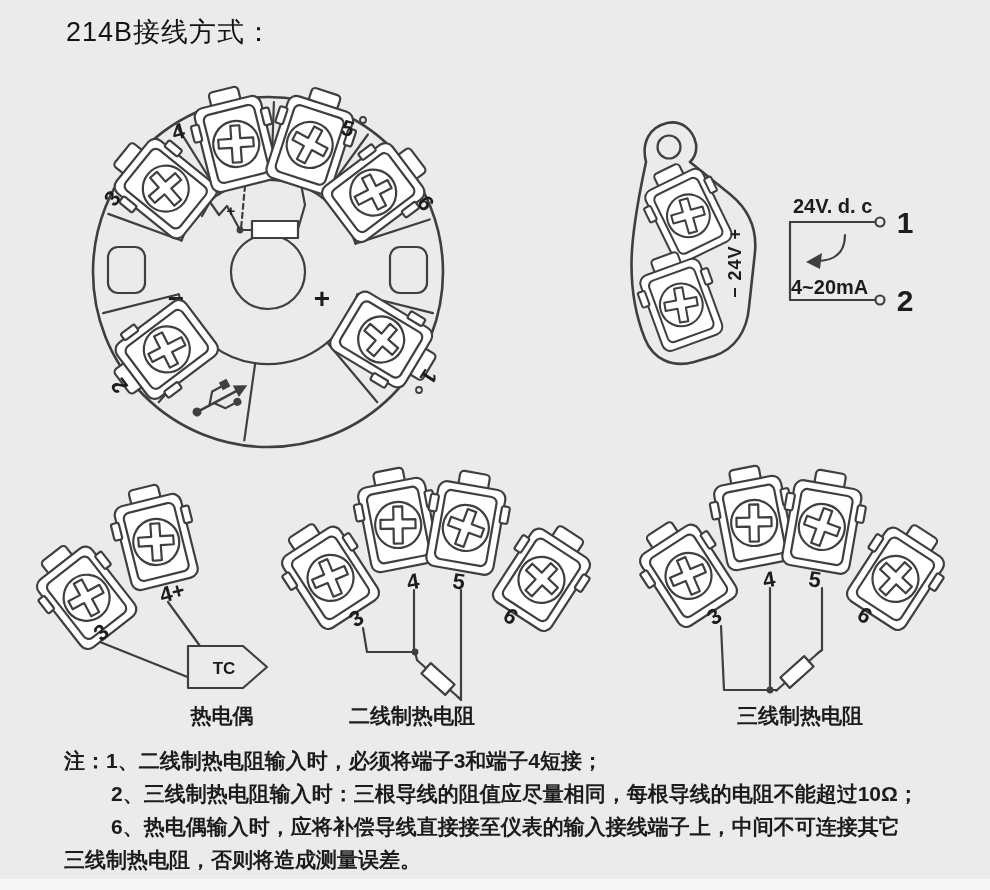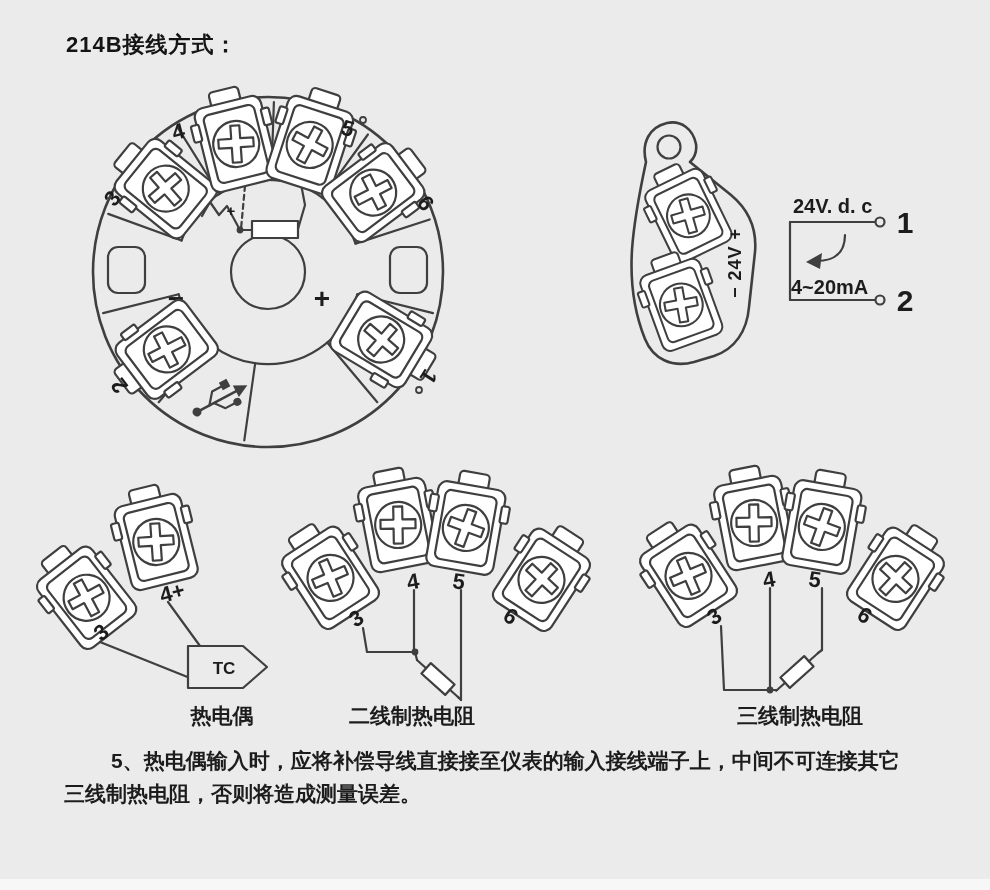--- a/index.html
+++ b/index.html
@@ -1,19 +1,19 @@
 <!DOCTYPE html>
 <html><head>
 <meta charset="utf-8">
 <style>
   * { margin:0; padding:0; box-sizing:border-box; }
   html,body { background:#ffffff; }
   body { font-family:"Liberation Sans","DejaVu Sans",sans-serif; }
   .page { position:relative; width:990px; height:890px; background:#ebebeb; overflow:hidden; }
-  .title { position:absolute; left:66px; top:14px; font-size:22px; font-weight:700; color:#141414; letter-spacing:1px;margin-top:16px; }
+  .title { position:absolute; left:66px; top:14px; font-size:27px; font-weight:400; color:#141414; letter-spacing:1px; }
   .art { position:absolute; left:0; top:0; }
   .notes { position:absolute; left:64px; top:744px; width:905px; font-size:21px; line-height:33px; color:#1c1c1c; font-weight:600; }
   .notes .indent { padding-left:47px; }
   .bottom-strip { position:absolute; left:0; bottom:0; width:100%; height:11px; background:#f7f7f7; }
 
   svg .s { fill:none; stroke:#3f3f3f; stroke-width:2.2; stroke-linecap:round; stroke-linejoin:round; }
   svg .sw { stroke-width:2.6; }
   svg .w { fill:#ffffff; }
   svg .bgf { fill:#ebebeb; }
   svg .dk { fill:#3f3f3f; stroke:none; }
@@ -183,18 +183,20 @@
       <line class="s" x1="770" y1="588" x2="770" y2="690"></line>
       <circle class="dk" cx="770" cy="690" r="3.4"></circle>
       <use href="#resistor" transform="translate(797,672) rotate(-42)"></use>
       <line class="s" x1="822" y1="588" x2="822" y2="650"></line>
       <line class="s" x1="818" y1="653" x2="822" y2="650"></line>
       <text class="cap" x="800" y="723">三线制热电阻</text>
     </g>
   </svg>
 
   <div class="notes">
-    <div class="note-line indent">5、热电偶输入时，应将补偿导线直接接至仪表的输入接线端子上，中间不可连接其它</div>
+    <div class="note-line">注：1、二线制热电阻输入时，必须将端子3和端子4短接；</div>
+    <div class="note-line indent">2、三线制热电阻输入时：三根导线的阻值应尽量相同，每根导线的电阻不能超过10Ω；</div>
+    <div class="note-line indent">6、热电偶输入时，应将补偿导线直接接至仪表的输入接线端子上，中间不可连接其它</div>
     <div class="note-line">三线制热电阻，否则将造成测量误差。</div>
   </div>
 
   <div class="bottom-strip"></div>
 </div>
 
 </body></html>

